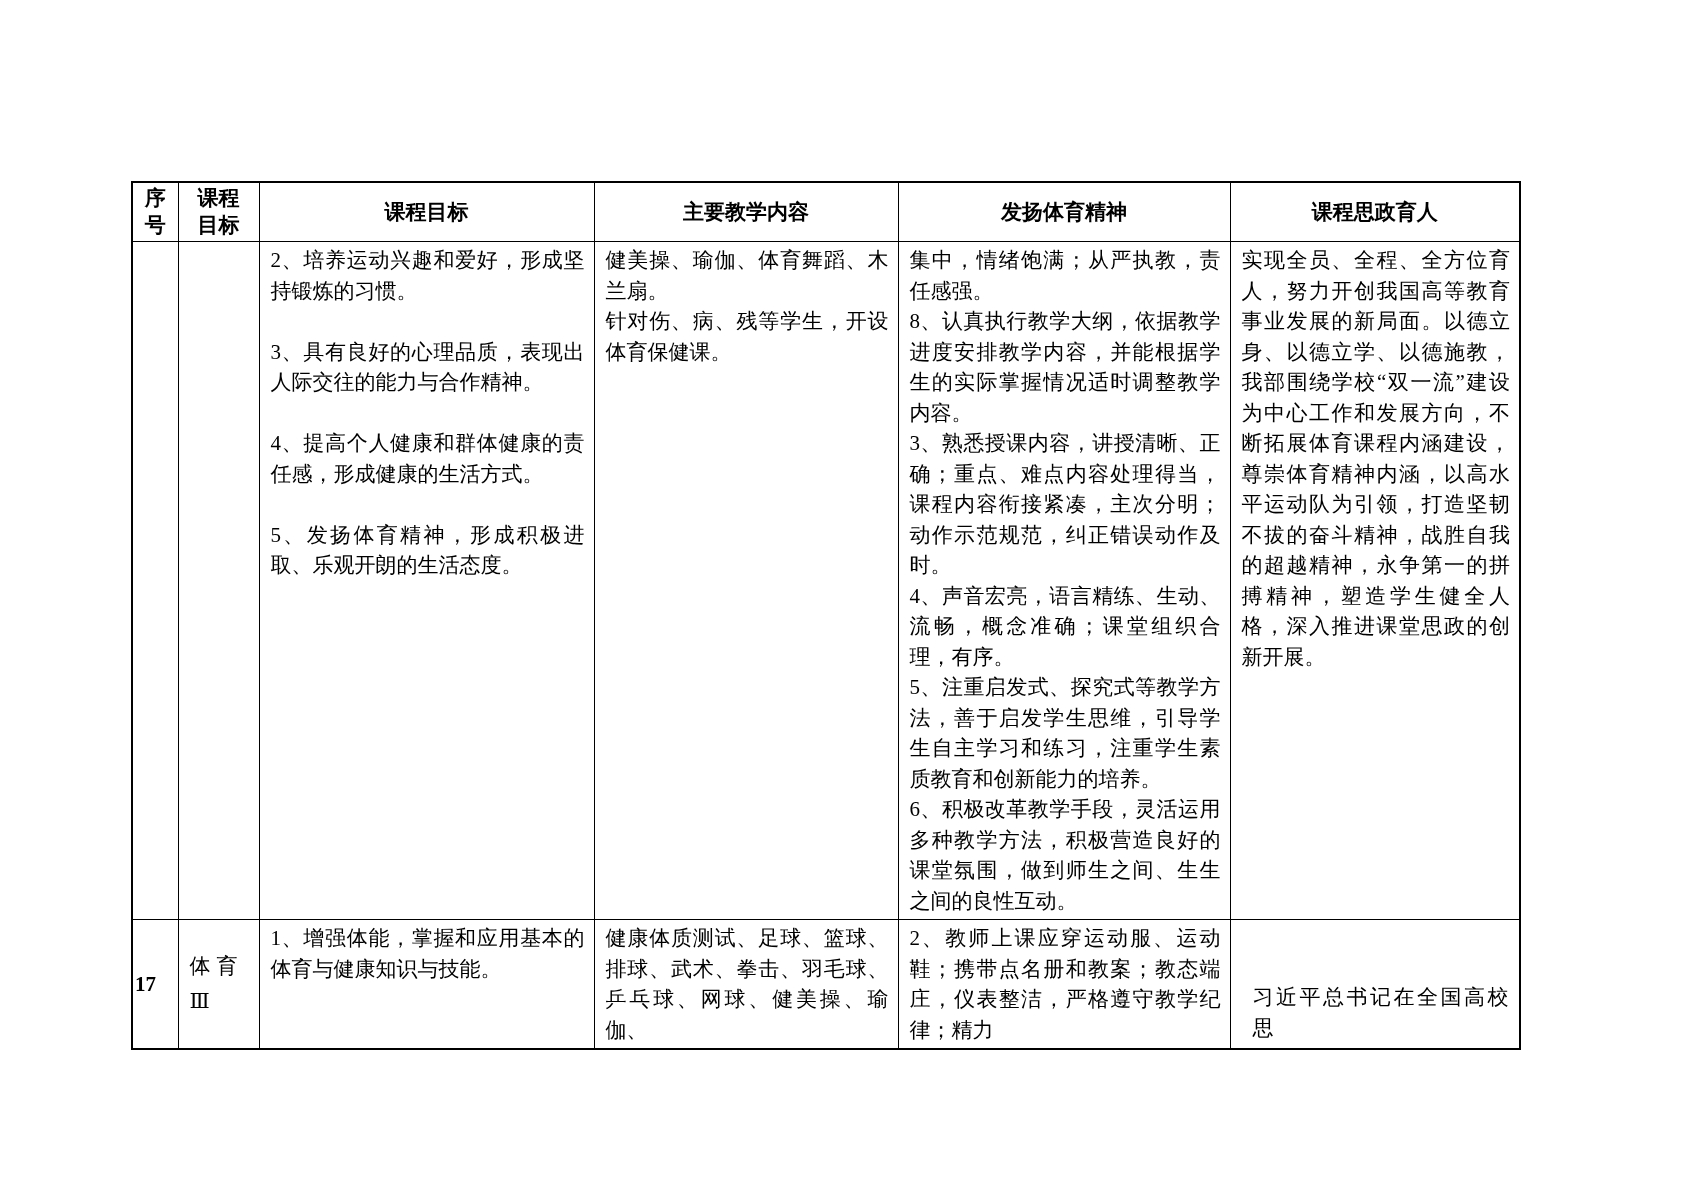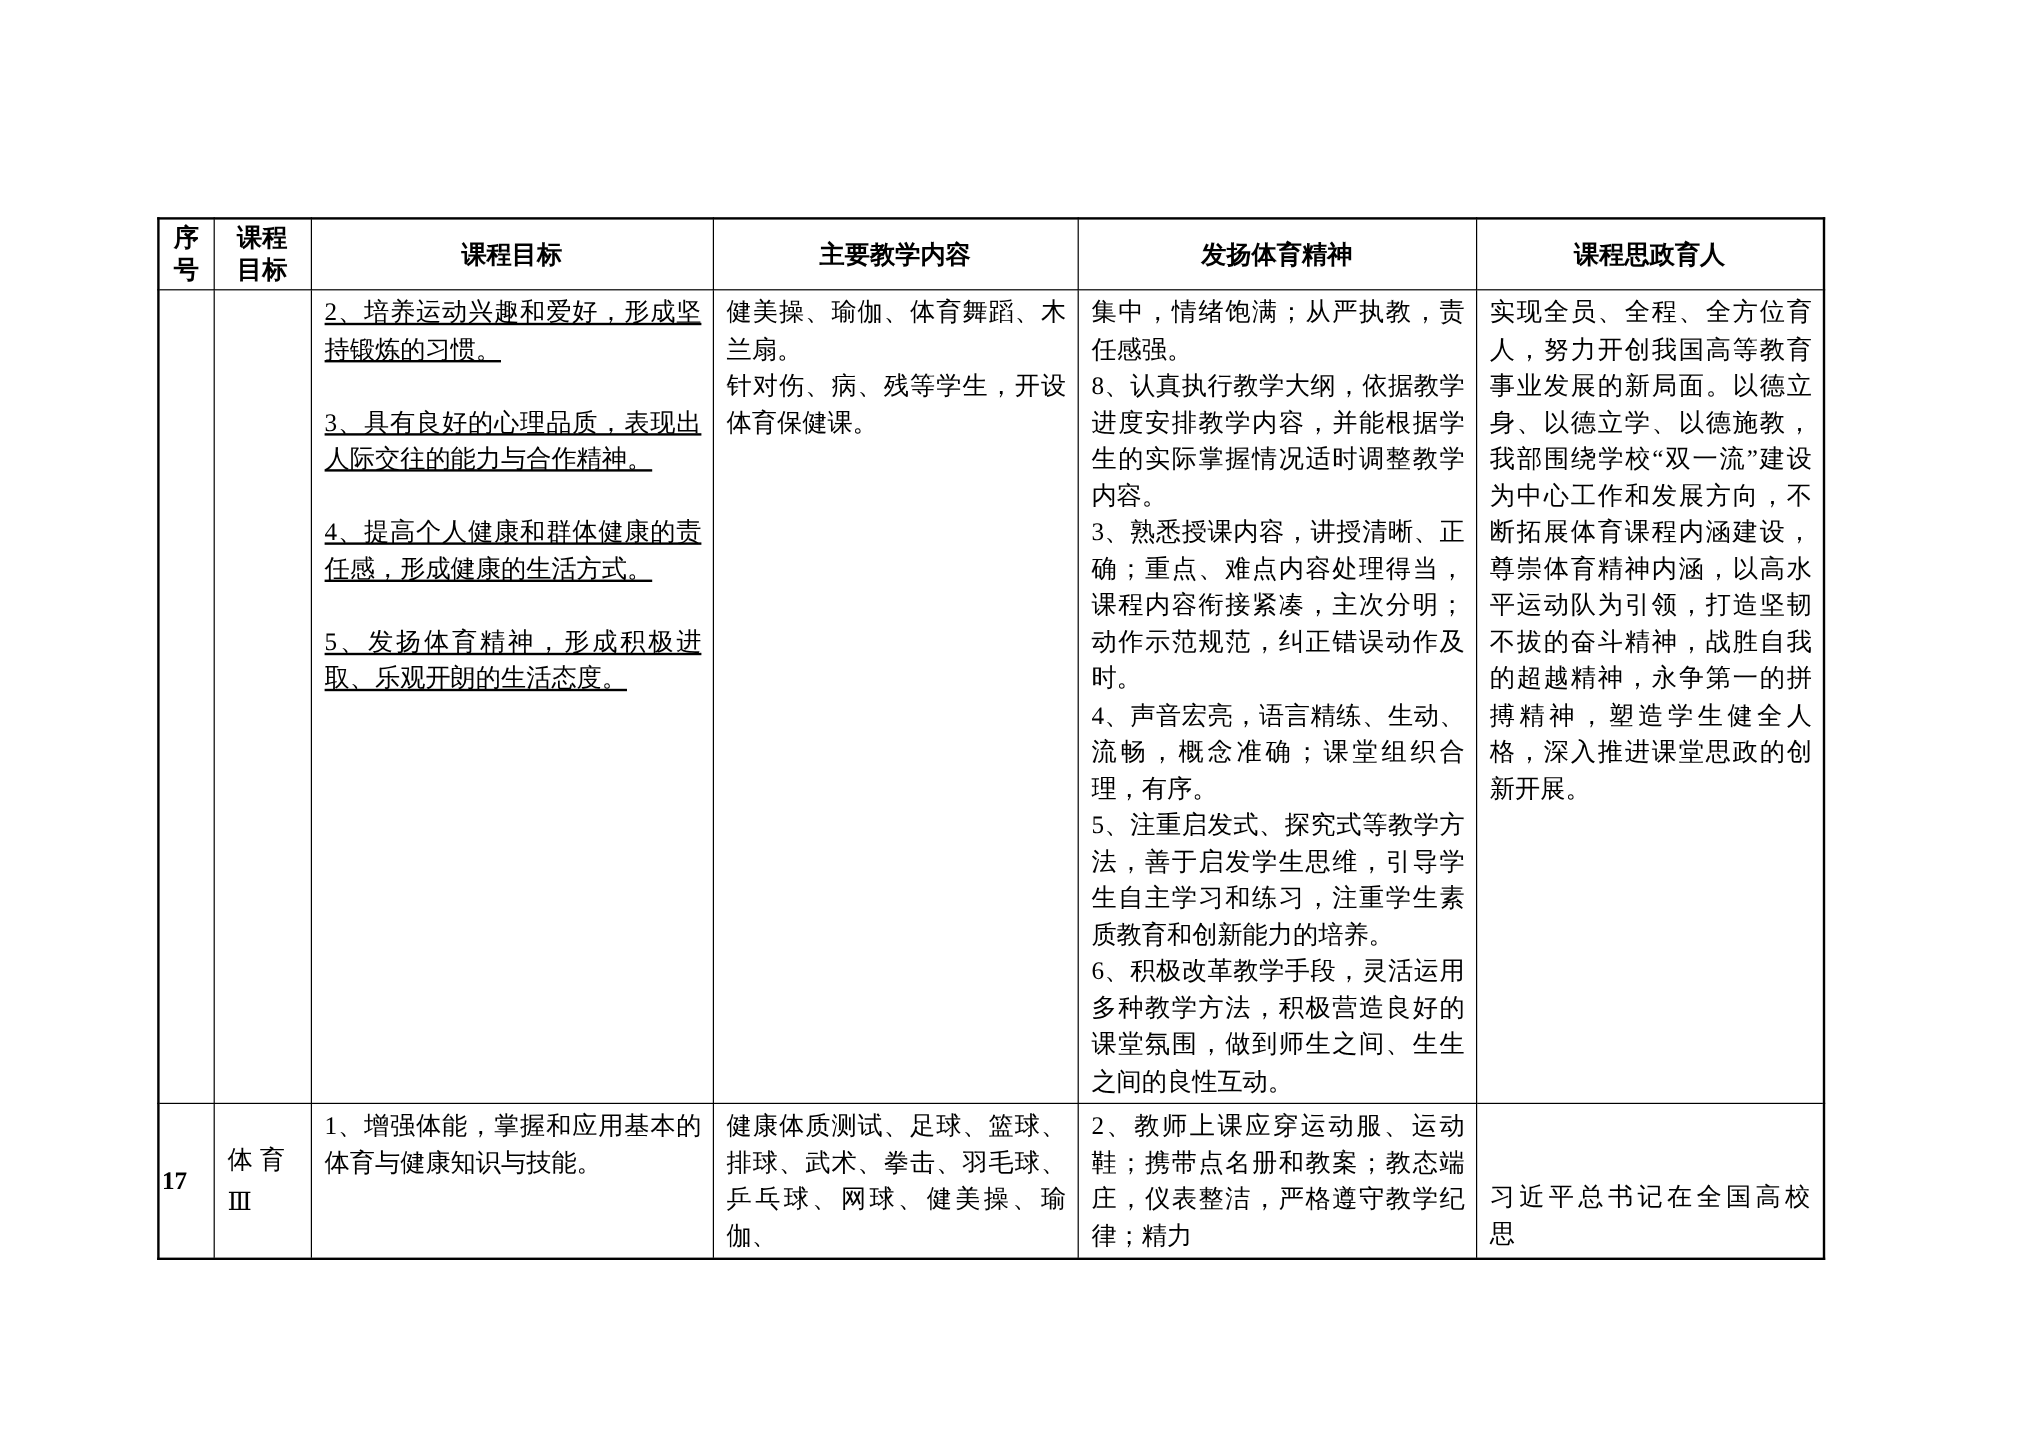--- a/index.html
+++ b/index.html
@@ -47,21 +47,21 @@
     display: inline-block;
   }
   .course-table thead th.th-seq .hdr { max-width: 24px; }
   .course-table thead th.th-name .hdr { max-width: 46px; }
   tr.row-continuation { height: 659px; }
   tr.row-17 { height: 90px; }
   .para {
     margin: 0;
     padding: 0;
   }
-  td.cell-objectives .para { margin-bottom: 30.5px; text-decoration: underline; }
+  td.cell-objectives .para { margin-bottom: 30.5px; }
   td.cell-objectives .para:last-child { margin-bottom: 0; }
   td.cell-seq {
     text-align: left;
     vertical-align: middle;
     font-weight: bold;
     padding: 2px;
   }
   td.cell-course-name {
     vertical-align: middle;
     padding-top: 0;
@@ -72,20 +72,21 @@
     display: inline-block;
     max-width: 48px;
     line-height: 35px;
   }
   td.cell-bottom {
     vertical-align: bottom;
   }
   td.cell-bottom .para {
     letter-spacing: 1.5px;
     margin-bottom: 2px;
+    margin-left: 11px;
   }
   .page-number {
     position: absolute;
     font-size: 15px;
     line-height: 22px;
     color: #000;
   }
   .page-number.center {
     left: 131px;
     width: 1388px;

